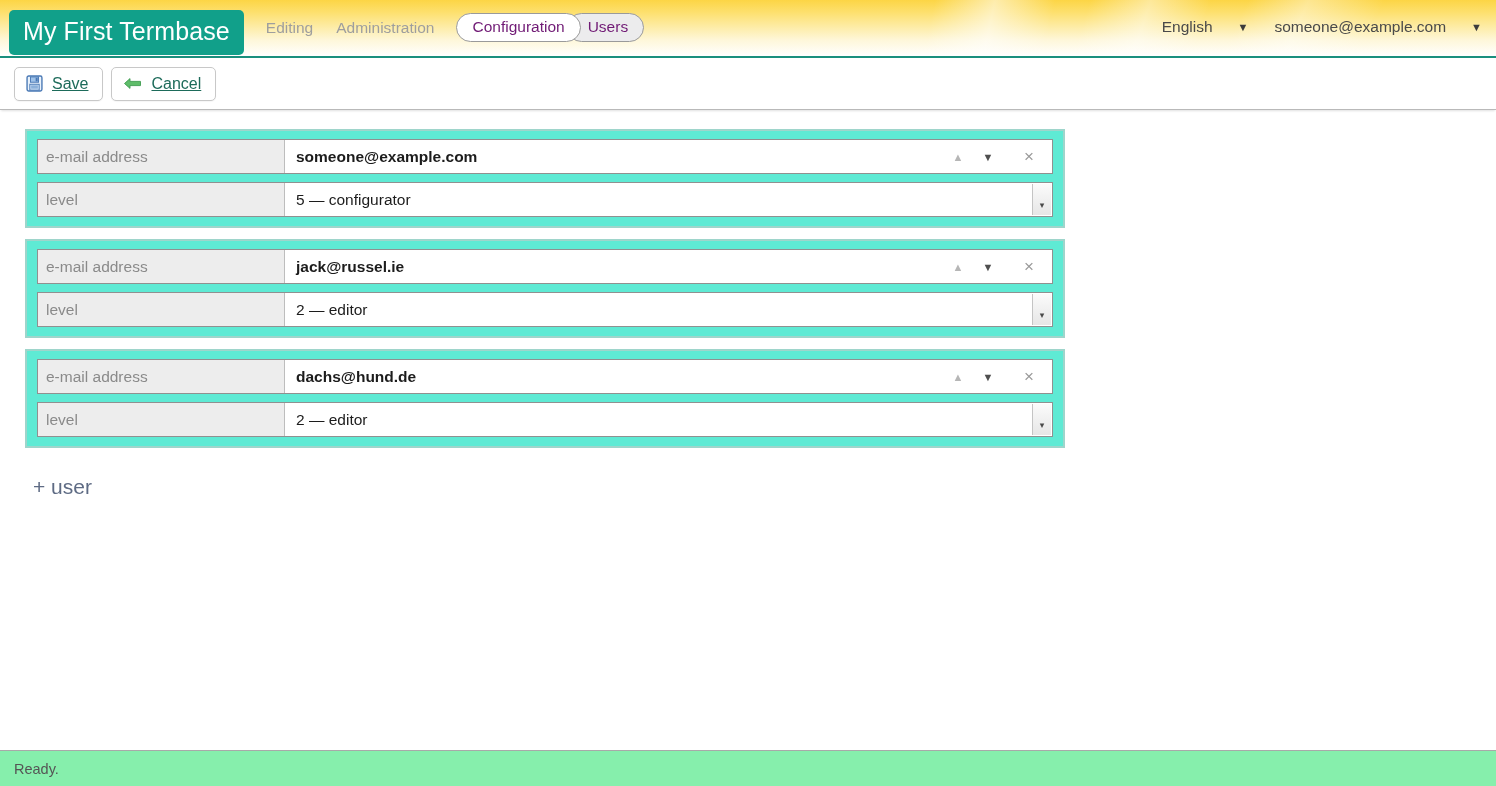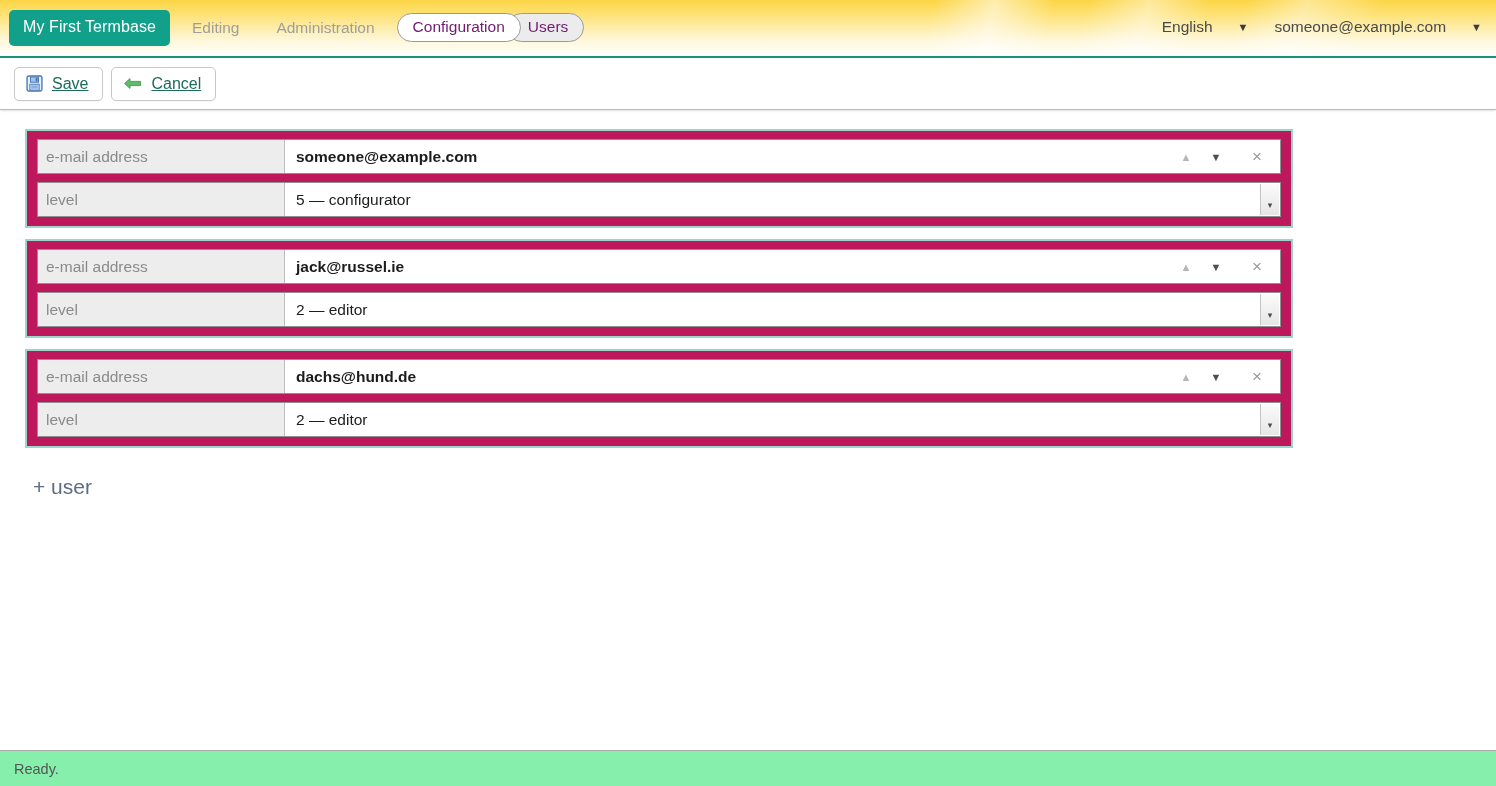--- a/index.html
+++ b/index.html
@@ -33,33 +33,33 @@
     position: relative;
     height: 100%;
     display: flex;
     align-items: flex-start;
     padding-left: 9px;
   }
   .brand {
     margin-top: 10px;
     background: #11a08a;
     color: #ffffff;
-    font-size: 16px;
+    font-size: 25px;
     line-height: 1;
     padding: 9px 14px 11px 14px;
     border-radius: 5px;
     white-space: nowrap;
     letter-spacing: 0.1px;
   }
   .navlinks {
     display: flex;
     align-items: flex-end;
     margin-top: 19px;
     margin-left: 22px;
-    gap: 37px;
+    gap: 23px;
   }
   .navlink {
     color: #9e9e9e;
     font-size: 15.5px;
     text-decoration: none;
     white-space: nowrap;
   }
   .pillgroup {
     display: flex;
     align-items: center;
@@ -124,23 +124,23 @@
   .tbtn svg { display: block; }
 
   
   .content {
     position: relative;
     height: calc(786px - 58px - 52px - 36px);
     overflow: hidden;
     padding: 19px 0 0 25px;
   }
   .usercard {
-    width: 1268px;
+    width: 1040px;
     border: 2px solid #9ed5cb;
-    background: #be185d;
+    background: #5eead4;
     padding: 8px 10px 9px 10px;
     margin-bottom: 11px;
   }
   .field-row {
     display: flex;
     align-items: stretch;
     background: #ffffff;
     border: 1px solid #909090;
     height: 35px;
   }

